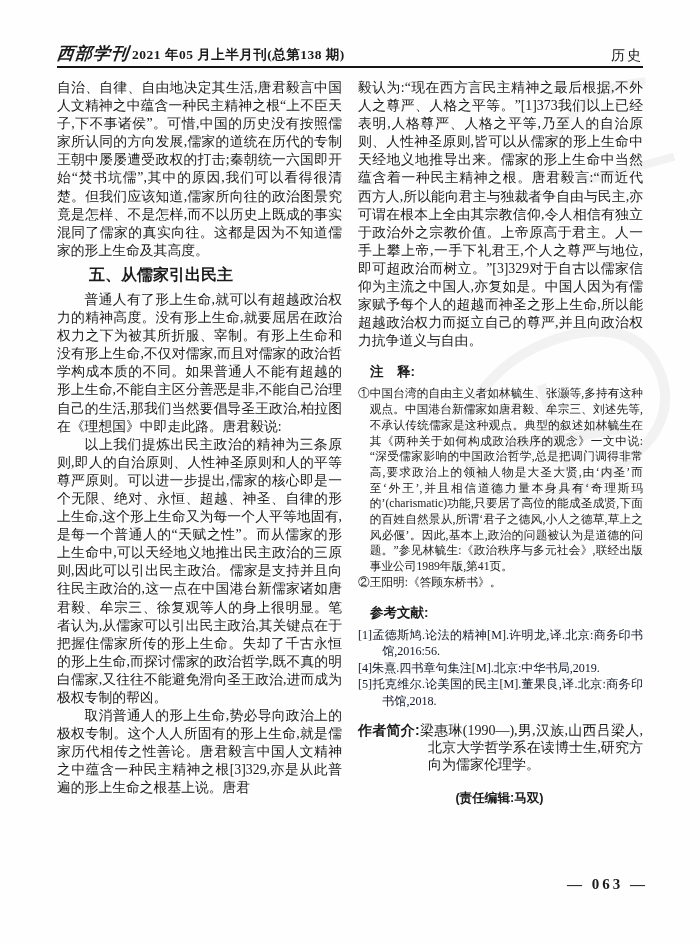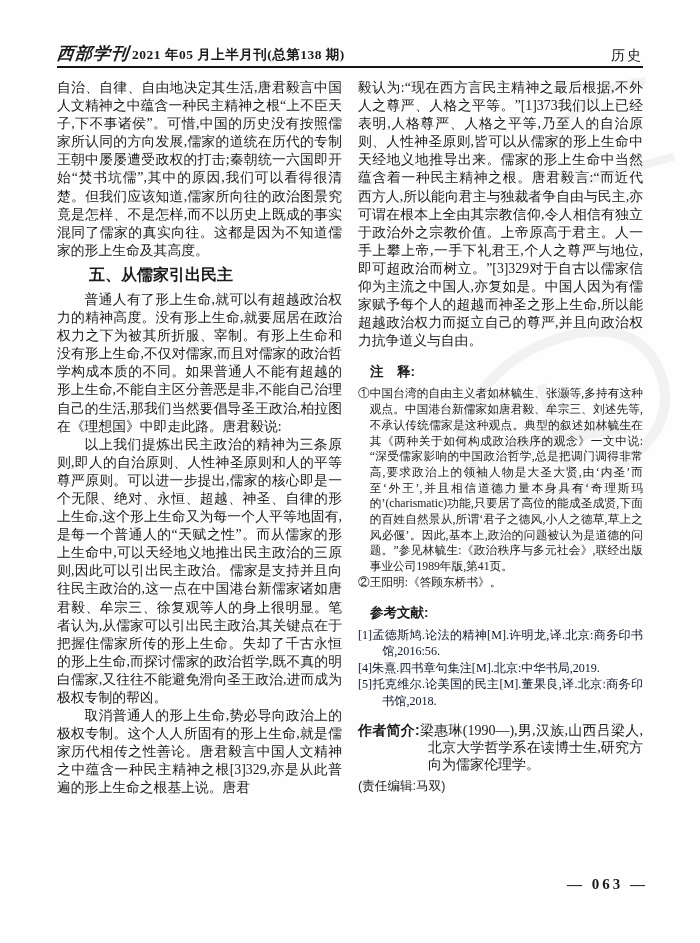--- a/index.html
+++ b/index.html
@@ -32,21 +32,21 @@
   }
   .small-heading{
     font-family:"Liberation Sans","DejaVu Sans",sans-serif;font-weight:bold;
     font-size:13.5px;margin:13px 12px 5px;
   }
   .note{font-size:11.7px;line-height:15.7px;text-align:justify;padding-left:1em;text-indent:-1em;color:#222;}
   .ref{font-size:12.1px;line-height:16.5px;text-align:justify;padding-left:2em;text-indent:-2em;color:#0f172a;}
   .bio{font-size:14px;line-height:17.2px;text-align:justify;padding-left:5em;text-indent:-5em;margin-top:13px;}
   .bio-label{font-weight:bold;font-family:"Liberation Sans","DejaVu Sans",sans-serif;}
   .editor{
-    text-align:left;font-weight:normal;font-size:12.6px;margin-top:4px;padding-right:2px;
+    text-align:center;font-weight:bold;font-size:12.6px;margin-top:16px;padding-right:2px;
     font-family:"Liberation Sans","DejaVu Sans",sans-serif;
   }
   .page-number{
     position:absolute;bottom:50px;right:52px;
     font-weight:bold;font-size:15px;letter-spacing:3px;
   }
   
   .watermark{position:absolute;inset:0;pointer-events:none;opacity:.055;}
 </style>
 </head>

